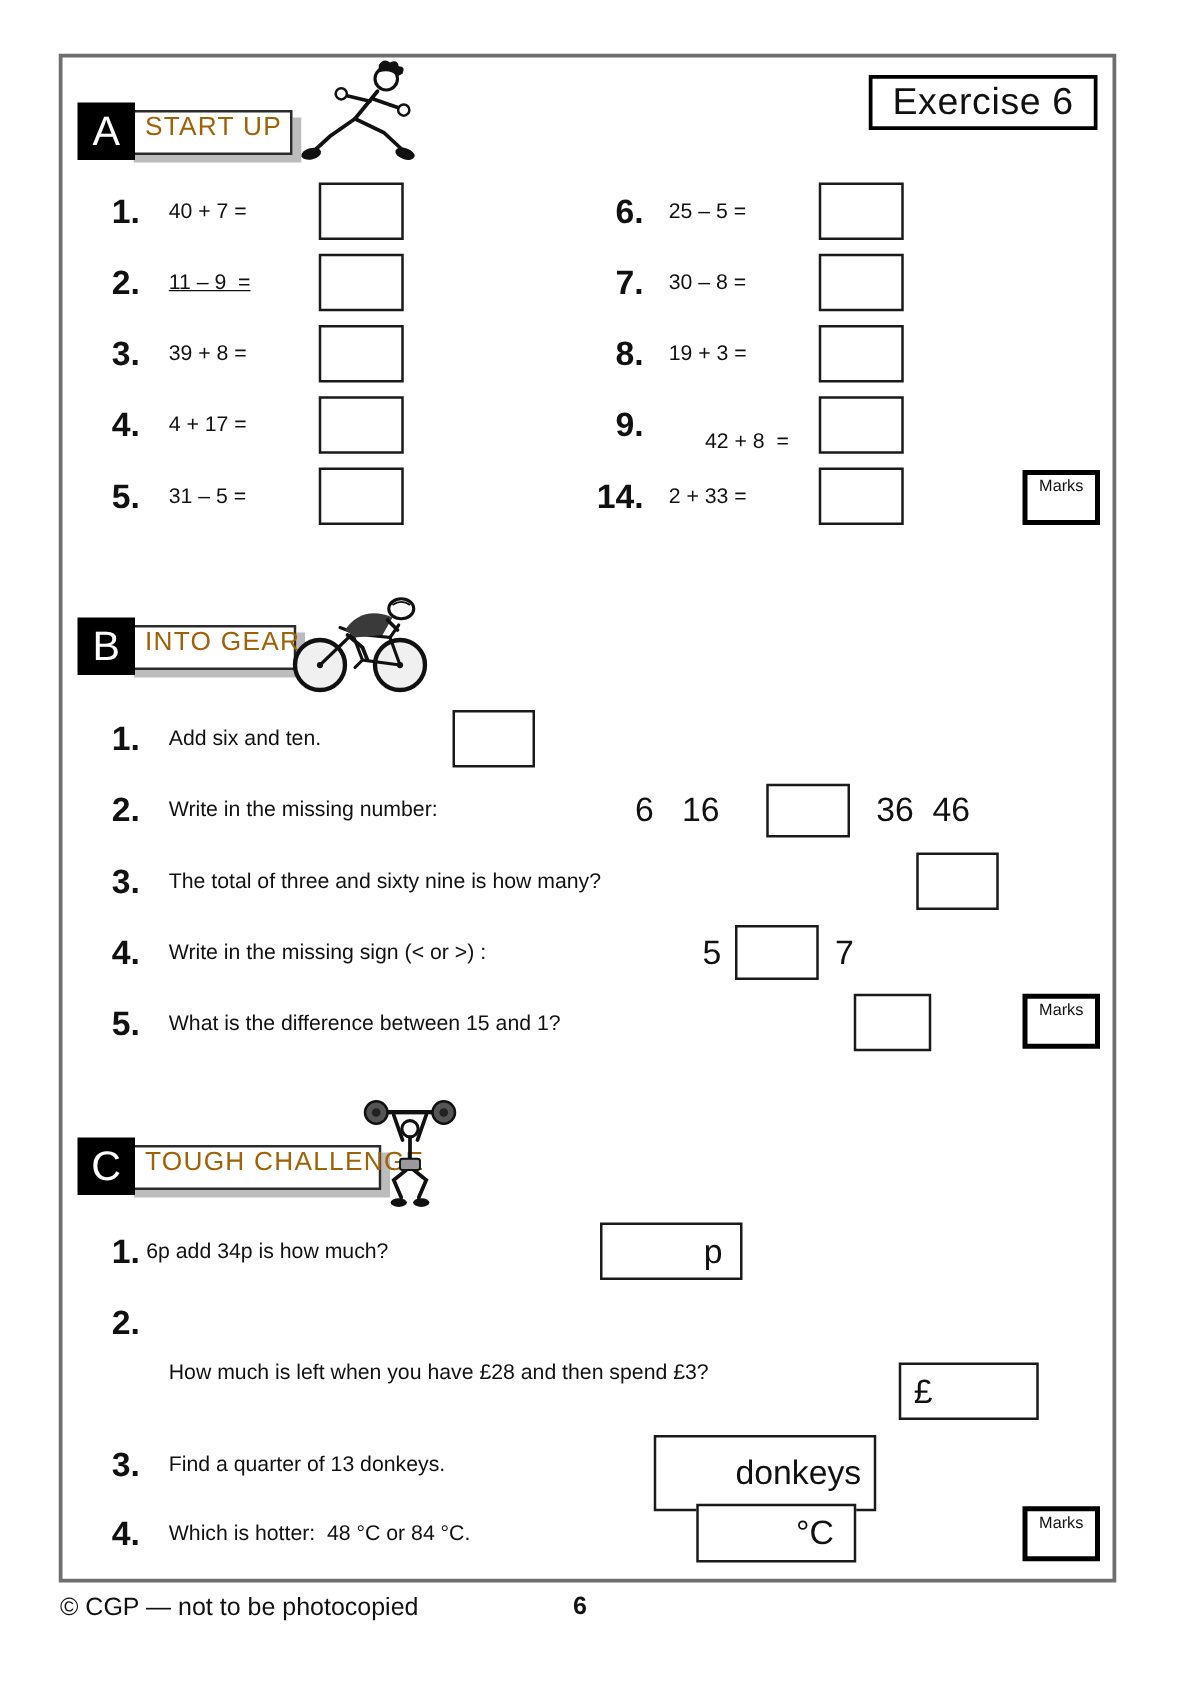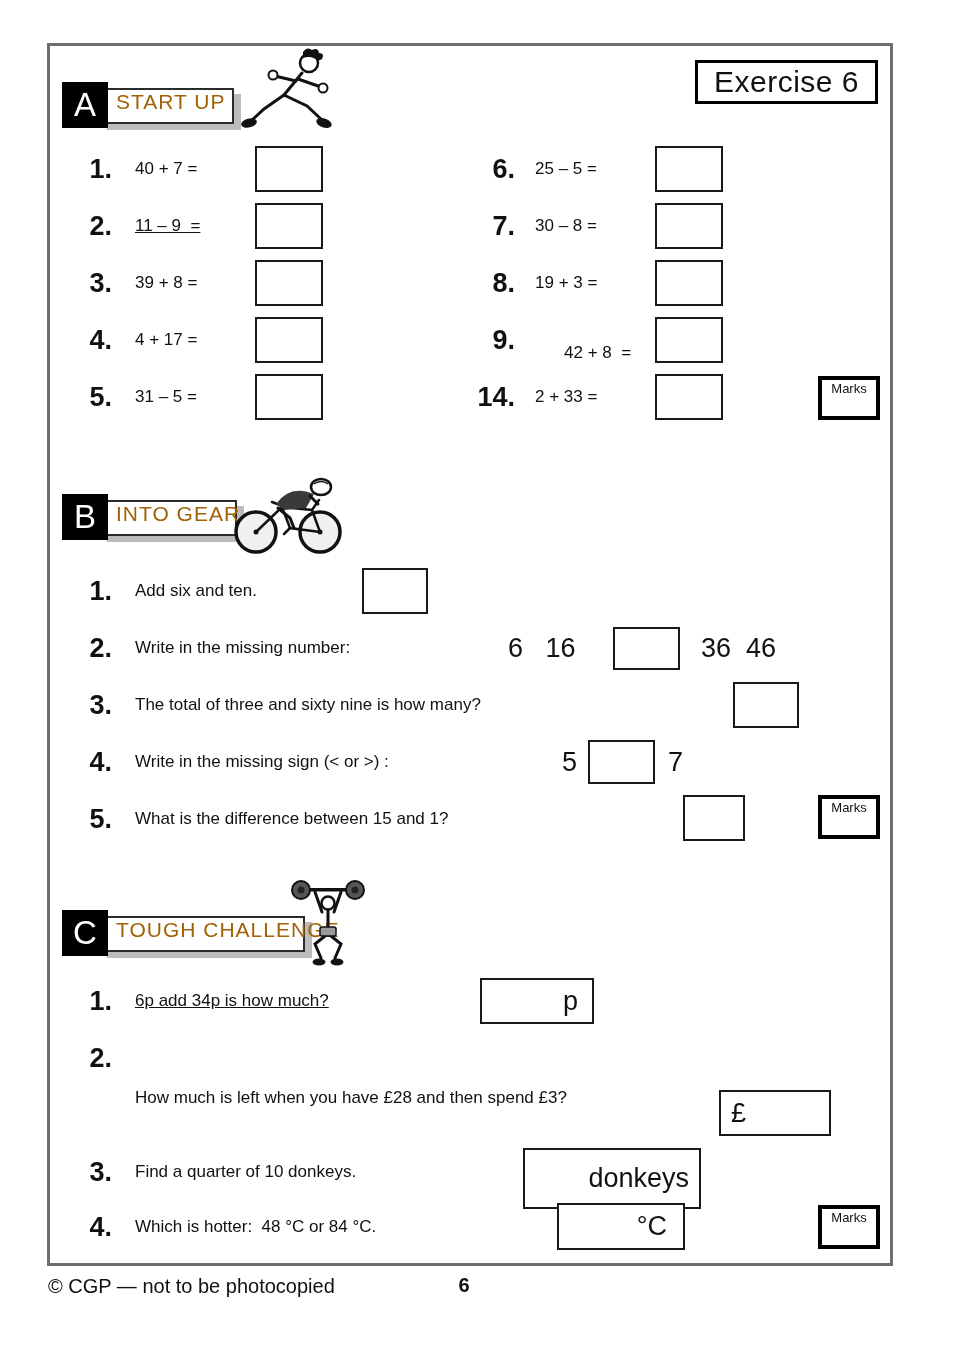--- a/index.html
+++ b/index.html
@@ -202,33 +202,33 @@
       <path d="M35,60 L25,68 L31,82"></path>
       <path d="M41,60 L51,68 L45,82"></path>
     </g>
     <rect x="30" y="51" width="16" height="9" rx="2" fill="#9a9a9a" stroke="#111" stroke-width="1.5"></rect>
     <ellipse cx="29" cy="86" rx="6.5" ry="3.5" fill="#111"></ellipse>
     <ellipse cx="47" cy="86" rx="6.5" ry="3.5" fill="#111"></ellipse>
   </svg>
 </div>
 
 <span class="abs qnum" style="left:62px;top:978px;width:50px;">1.</span>
-<span class="abs qtext" style="left:135px;top:978px;text-decoration:underline;">6p add 34p is how much?</span>
+<span class="abs qtext" style="left:117px;top:978px;">6p add 34p is how much?</span>
 <div class="abs abox unit-right" style="left:480px;top:978px;width:114px;height:46px;">
   <span>p</span>
 </div>
 
 <span class="abs qnum" style="left:62px;top:1035px;width:50px;">2.</span>
 <span class="abs qtext" style="left:135px;top:1035px;margin-top:40px;">How much is left when you have £28 and then spend £3?</span>
 <div class="abs abox unit-left" style="left:719px;top:1090px;width:112px;height:46px;">
   <span>£</span>
 </div>
 
 <span class="abs qnum" style="left:62px;top:1149px;width:50px;">3.</span>
-<span class="abs qtext" style="left:135px;top:1149px;">Find a quarter of 10 donkeys.</span>
+<span class="abs qtext" style="left:135px;top:1149px;">Find a quarter of 13 donkeys.</span>
 <div class="abs abox unit-right" style="left:523px;top:1148px;width:178px;height:61px;padding-right:10px;">
   <span>donkeys</span>
 </div>
 
 <span class="abs qnum" style="left:62px;top:1204px;width:50px;">4.</span>
 <span class="abs qtext" style="left:135px;top:1204px;">Which is hotter:  48 °C or 84 °C.</span>
 <div class="abs abox unit-right" style="left:557px;top:1203px;width:128px;height:47px;padding-right:16px;">
   <span>°C</span>
 </div>
 

